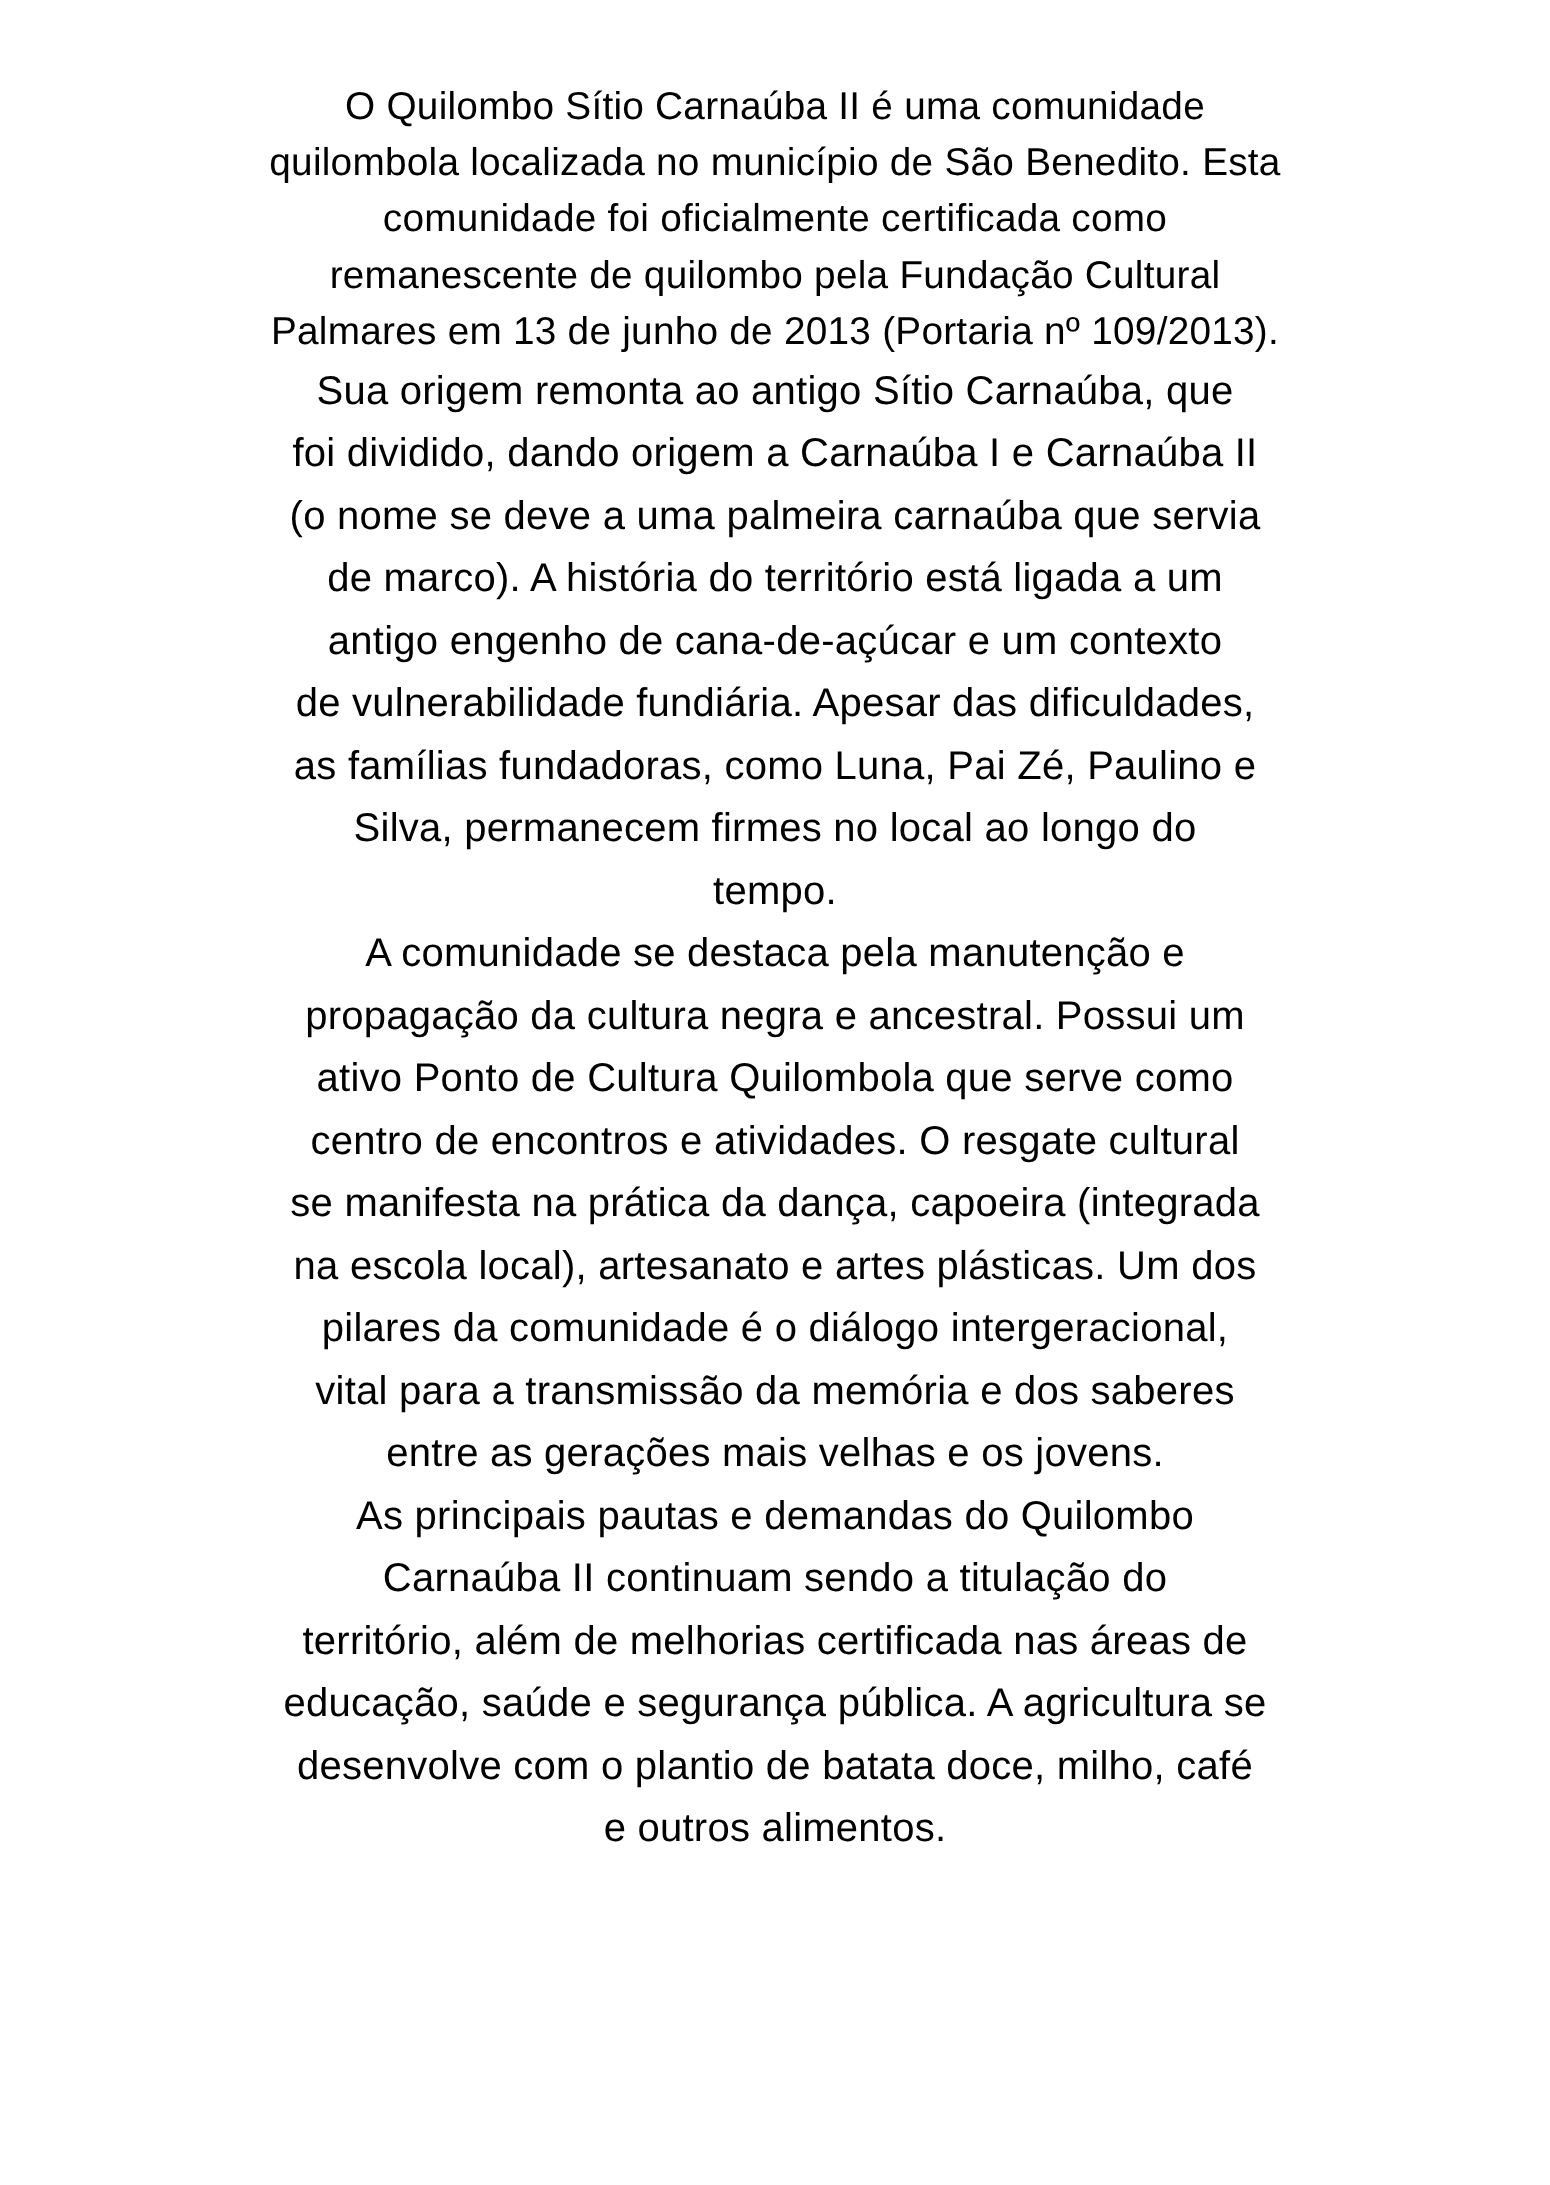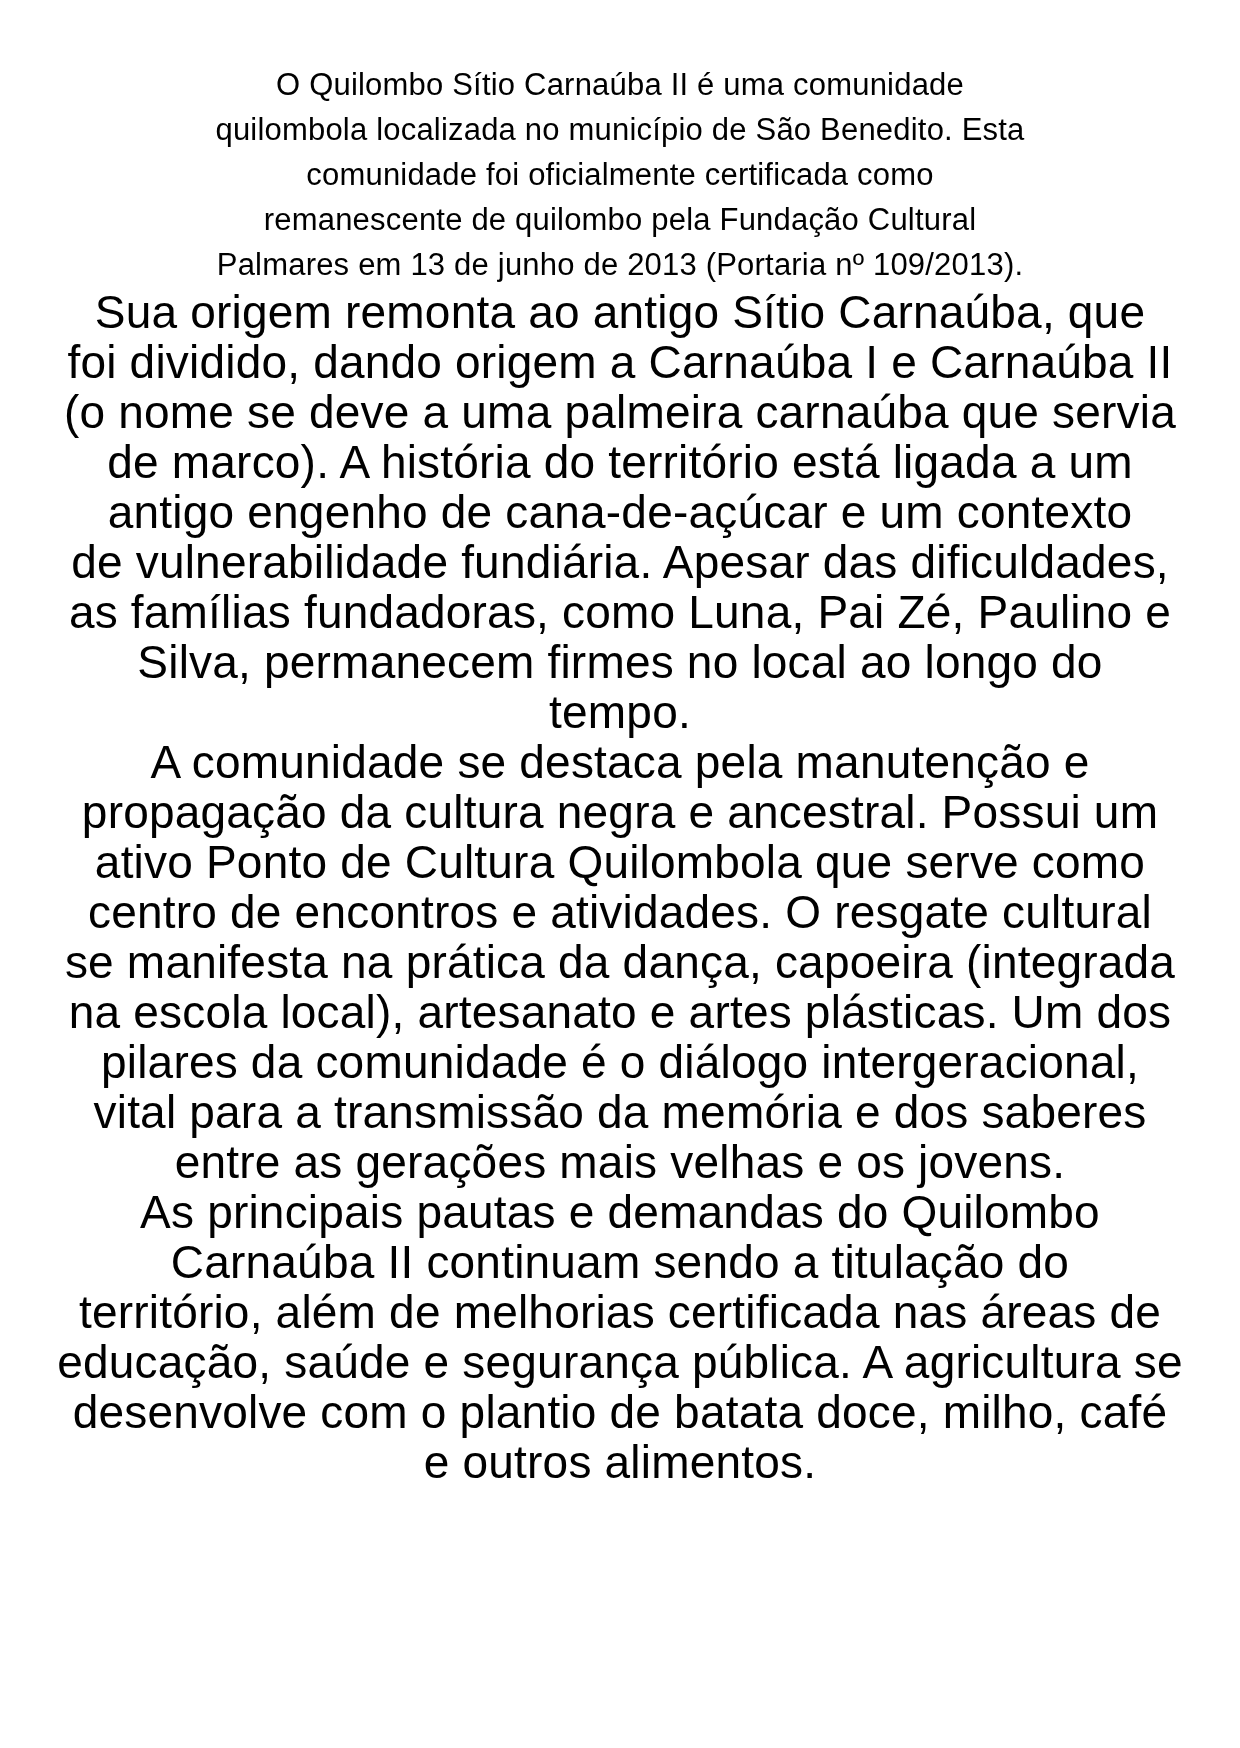--- a/index.html
+++ b/index.html
@@ -24,21 +24,21 @@
     margin: 0;
     white-space: pre-line; 
     font-weight: 400;
     letter-spacing: 0.2px;
   }
   .p-lead {
     font-size: 31px;
     line-height: 45px;
   }
   .p-body {
-    font-size: 46px;
+    font-size: 32px;
     line-height: 50px;
   }
 </style>
 </head>
 <body>
 
 <main class="page">
   <article class="article">
     <p class="p-lead">O Quilombo Sítio Carnaúba II é uma comunidade
 quilombola localizada no município de São Benedito. Esta

